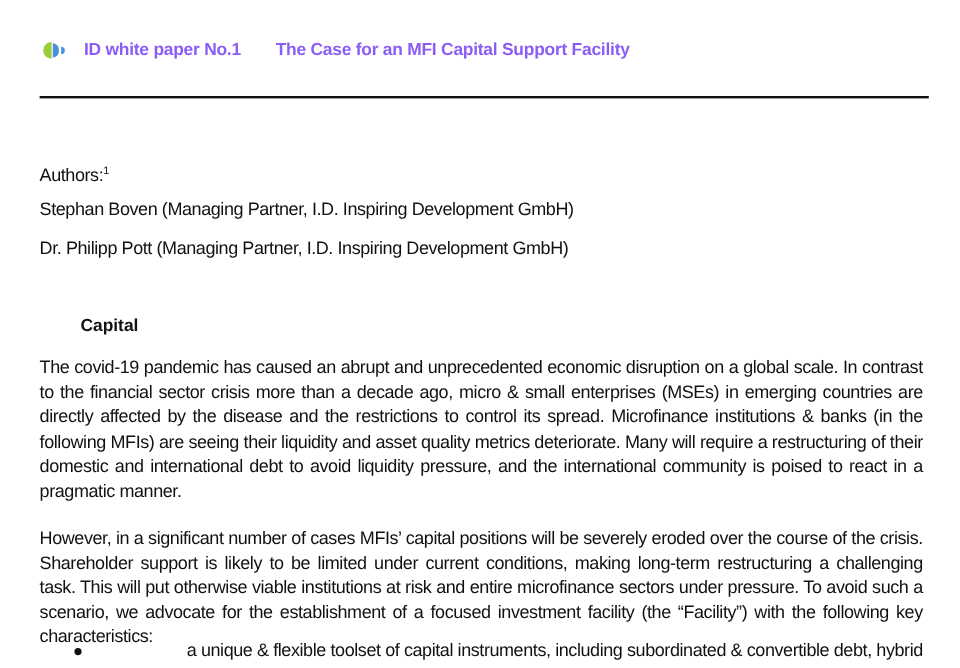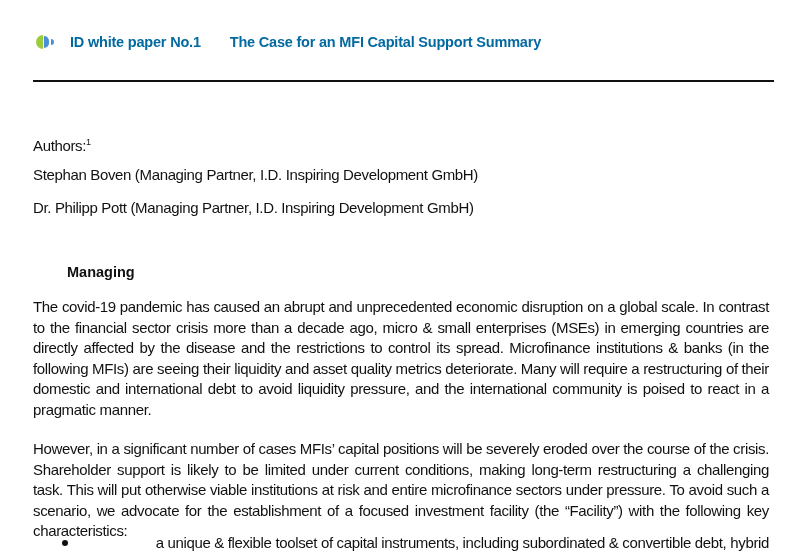--- a/index.html
+++ b/index.html
@@ -7,21 +7,21 @@
          font-family: "Liberation Sans", sans-serif; color: #111111; }
   .page { position: absolute; left: 0; top: 0; width: 800px; height: 557px; }
   .header { position: absolute; left: 34px; top: 30px; height: 24px; display: flex; align-items: center; }
   .logo { width: 22px; height: 18px; position: relative; margin-right: 14px; }
   .logo .green { position: absolute; left: 2px; top: 2px; width: 7px; height: 14px;
                  background: #9ccc3c; border-radius: 7px 0 0 7px; }
   .logo .blue1 { position: absolute; left: 10px; top: 3px; width: 5px; height: 12px;
                  background: #4a90d9; border-radius: 0 6px 6px 0; }
   .logo .blue2 { position: absolute; left: 17px; top: 6px; width: 3px; height: 6px;
                  background: #4a90d9; border-radius: 0 3px 3px 0; }
-  .hdr-text { font-weight: bold; font-size: 14.5px; letter-spacing: -0.2px; color: #0369a1; }
+  .hdr-text { font-weight: bold; font-size: 14.5px; letter-spacing: -0.2px; color: #8b5cf6; }
   .hdr-series { margin-right: 29px; }
   .divider { position: absolute; left: 33px; top: 80px; width: 741px; height: 2px; background: #111; }
   .body-text { font-size: 15px; letter-spacing: -0.35px; line-height: 20.6px; }
   .authors-label { position: absolute; left: 33px; top: 132px; }
   .authors-label sup { font-size: 9px; vertical-align: 6px; }
   .author1 { position: absolute; left: 33px; top: 165px; }
   .author2 { position: absolute; left: 33px; top: 198px; }
   .summary-title { position: absolute; left: 67px; top: 264px; font-weight: bold; font-size: 14.5px; }
   .para { position: absolute; left: 33px; width: 736px; text-align: justify; text-align-last: left; }
   .para1 { top: 297px; }
@@ -35,32 +35,32 @@
 
 <div class="page">
 
   <div class="header">
     <div class="logo">
       <span class="green"></span>
       <span class="blue1"></span>
       <span class="blue2"></span>
     </div>
     <span class="hdr-text hdr-series">ID white paper No.1</span>
-    <span class="hdr-text">The Case for an MFI Capital Support Summary</span>
+    <span class="hdr-text">The Case for an MFI Capital Support Facility</span>
   </div>
 
   <div class="divider"></div>
 
   <div class="body-text authors-label">
     <span>Authors:</span><sup>1</sup>
   </div>
   <div class="body-text author1">Stephan Boven (Managing Partner, I.D. Inspiring Development GmbH)</div>
   <div class="body-text author2">Dr. Philipp Pott (Managing Partner, I.D. Inspiring Development GmbH)</div>
 
-  <div class="summary-title">Managing</div>
+  <div class="summary-title">Capital</div>
 
   <p class="body-text para para1" style="margin:0">The covid-19 pandemic has caused an abrupt and unprecedented economic disruption on a global scale. In contrast to the financial sector crisis more than a decade ago, micro &amp; small enterprises (MSEs) in emerging countries are directly affected by the disease and the restrictions to control its spread. Microfinance institutions &amp; banks (in the following MFIs) are seeing their liquidity and asset quality metrics deteriorate. Many will require a restructuring of their domestic and international debt to avoid liquidity pressure, and the international community is poised to react in a pragmatic manner.</p>
   <p class="body-text para para2" style="margin:0">However, in a significant number of cases MFIs’ capital positions will be severely eroded over the course of the crisis. Shareholder support is likely to be limited under current conditions, making long-term restructuring a challenging task. This will put otherwise viable institutions at risk and entire microfinance sectors under pressure. To avoid such a scenario, we advocate for the establishment of a focused investment facility (the “Facility”) with the following key characteristics:</p>
 
   <ul class="body-text bullets">
     <li>
       <span class="dot"></span>
       <span>a unique &amp; flexible toolset of capital instruments, including subordinated &amp; convertible debt, hybrid</span>
     </li>
   </ul>

